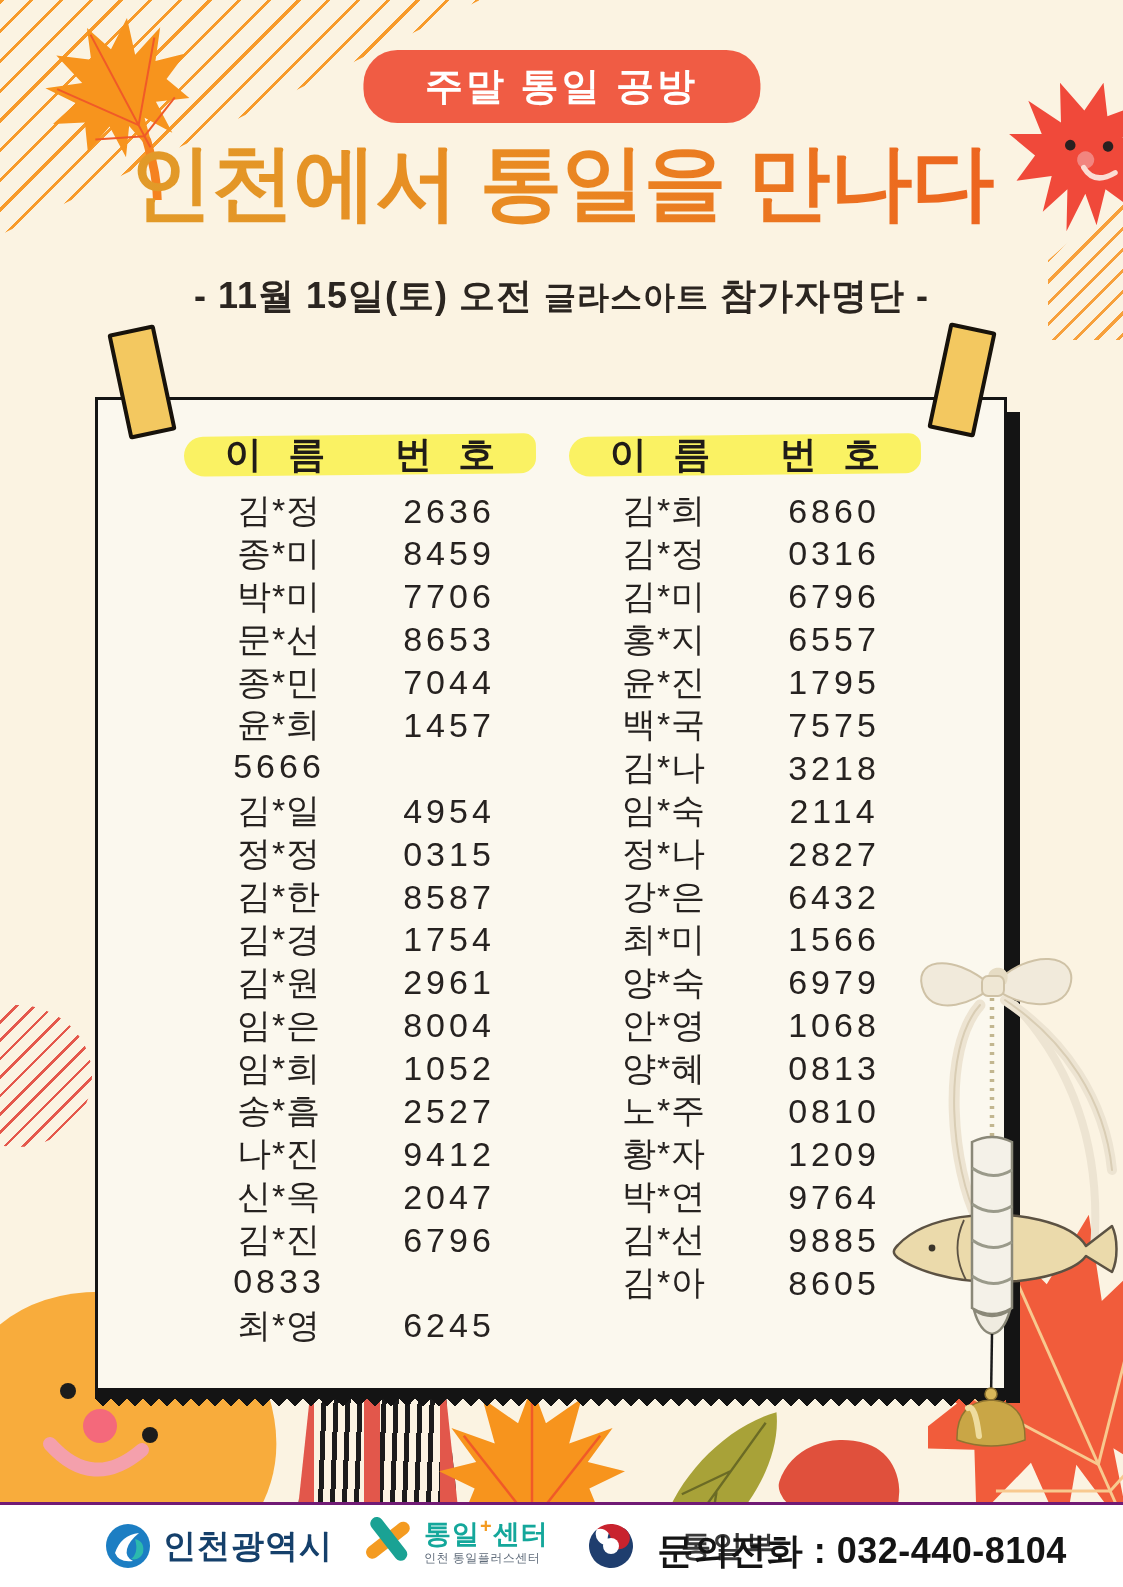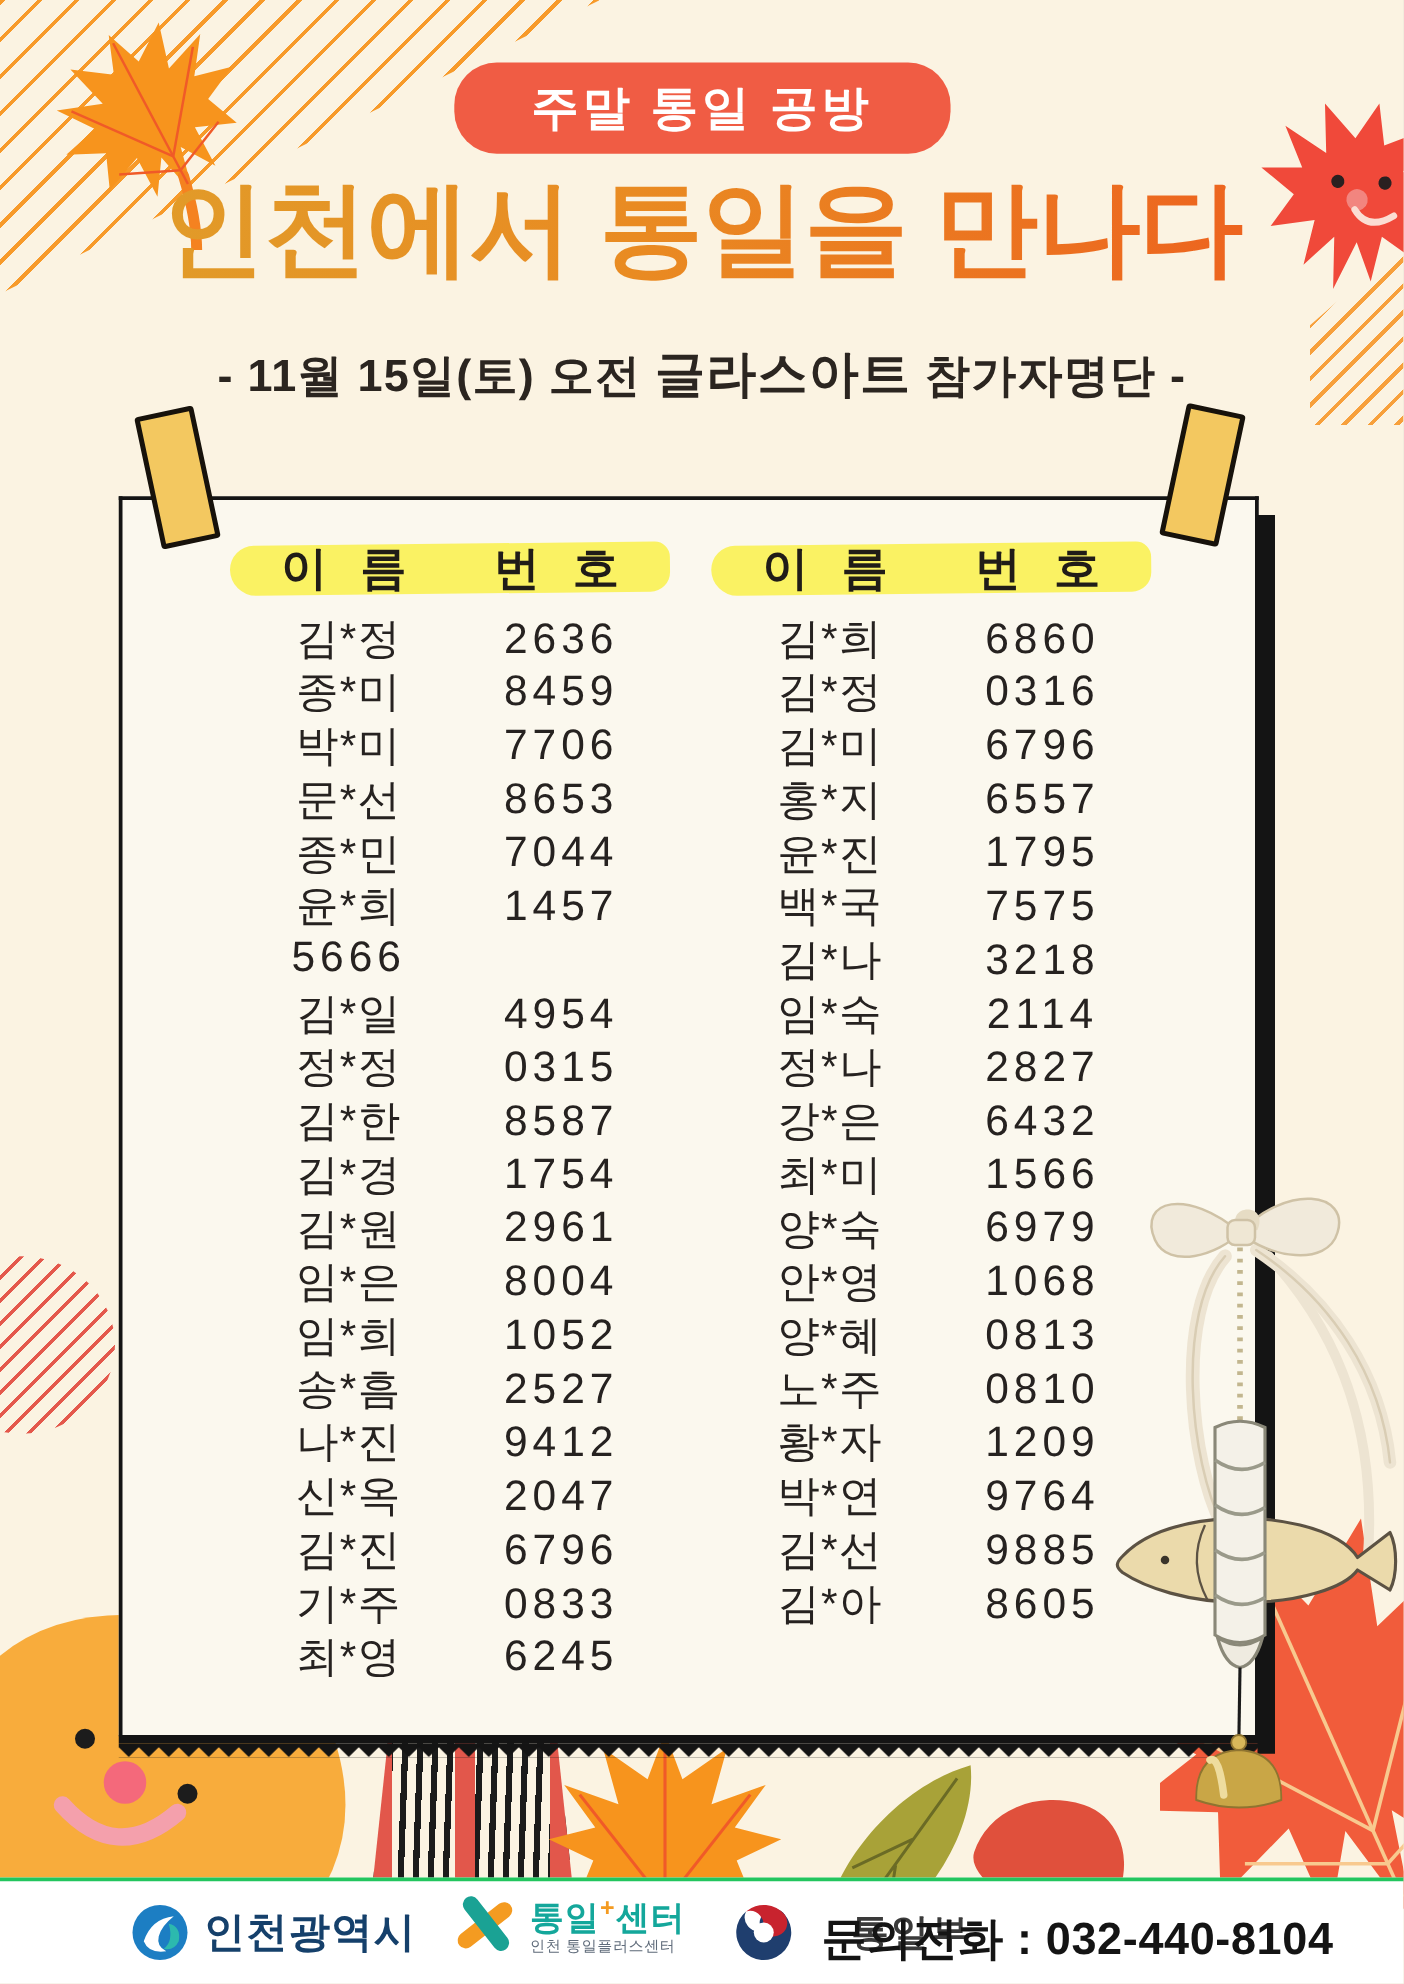--- a/index.html
+++ b/index.html
@@ -21,21 +21,21 @@
   
   .badge{position:absolute;left:50%;top:50px;transform:translateX(-50%);z-index:3;
     background:#F05C44;color:#fff;font-size:38px;font-weight:700;letter-spacing:3px;
     padding:11px 62px;border-radius:34px;white-space:nowrap;}
   .title{position:absolute;left:0;right:0;top:128px;z-index:3;text-align:center;
     font-size:83px;font-weight:800;letter-spacing:-1px;white-space:nowrap;color:#E8821F;
     background:linear-gradient(90deg,#DFA02B 0%,#E98B22 45%,#EE5A1E 100%);
     -webkit-background-clip:text;background-clip:text;-webkit-text-fill-color:transparent;}
   .subtitle{position:absolute;left:0;right:0;top:272px;z-index:3;text-align:center;
     font-size:36px;font-weight:600;color:#2B2520;letter-spacing:1px;white-space:nowrap;}
-  .subtitle b{font-weight:800;font-size:40px;}
+  .subtitle b{font-weight:800;font-size:32px;}
 
   
   .paper{position:absolute;left:95px;top:385px;width:912px;height:992px;z-index:2;
     background:#FBF8EE;border:3px solid #141414;border-bottom:none;margin-top:12px;}
   .paper-shadow-right{position:absolute;right:-16px;top:12px;width:14px;height:calc(100% + 2px);background:#141414;}
   .zigzag{position:absolute;left:-3px;width:915px;bottom:-17px;height:18px;
     background:
       linear-gradient(#141414,#141414) 0 0/100% 7px no-repeat,
       conic-gradient(from -45deg at 50% 100%,#141414 0 90deg,transparent 0) 0 7px/16px 11px repeat-x;}
   .tape{position:absolute;width:48px;height:108px;background:#F3C860;border:4px solid #17120B;border-radius:3px;z-index:4;}
@@ -68,21 +68,21 @@
   .olive-leaf{position:absolute;left:628px;top:1382px;z-index:1;}
   .red-leaf-band{position:absolute;left:782px;top:1438px;width:120px;height:90px;z-index:1;
     background:#E0503C;border-radius:60% 40% 55% 45%/70% 60% 40% 30%;transform:rotate(18deg);}
   .leaf-br{position:absolute;left:928px;top:1185px;z-index:1;}
 
   
   .chime{position:absolute;left:880px;top:920px;z-index:5;}
 
   
   .footer{position:absolute;left:0;bottom:0;width:100%;height:85px;background:#FFFFFF;
-    border-top:3px solid #22c55e;z-index:10;}
+    border-top:3px solid #701a75;z-index:10;}
   .f-item{position:absolute;display:flex;align-items:center;gap:12px;}
   .f-incheon{left:105px;top:18px;}
   .f-incheon .f-label{font-size:33px;font-weight:700;color:#15406B;letter-spacing:1px;}
   .f-center{left:366px;top:10px;}
   .f-center .stack{display:flex;flex-direction:column;align-items:flex-start;line-height:1.1;}
   .f-center .t1{font-size:27px;font-weight:800;color:#14A79B;letter-spacing:1px;}
   .f-center .t1 .plus{color:#F49B21;font-size:20px;vertical-align:super;font-weight:800;}
   .f-center .t2{font-size:12px;color:#5F6B7A;margin-top:2px;letter-spacing:.5px;}
   .f-mou{left:588px;top:18px;gap:47px;}
   .f-mou .f-label{font-size:30px;font-weight:600;color:#3A3A3A;letter-spacing:2px;}
@@ -263,21 +263,20 @@
               <span class="cell name">신*옥</span>
               <span class="cell num">2047</span>
             </div>
 
             <div class="row">
               <span class="cell name">김*진</span>
               <span class="cell num">6796</span>
             </div>
 
             <div class="row">
-              <span class="cell name">기*주</span>
               <span class="cell num">0833</span>
             </div>
 
             <div class="row">
               <span class="cell name">최*영</span>
               <span class="cell num">6245</span>
             </div>
           </div>
       </div>
 

